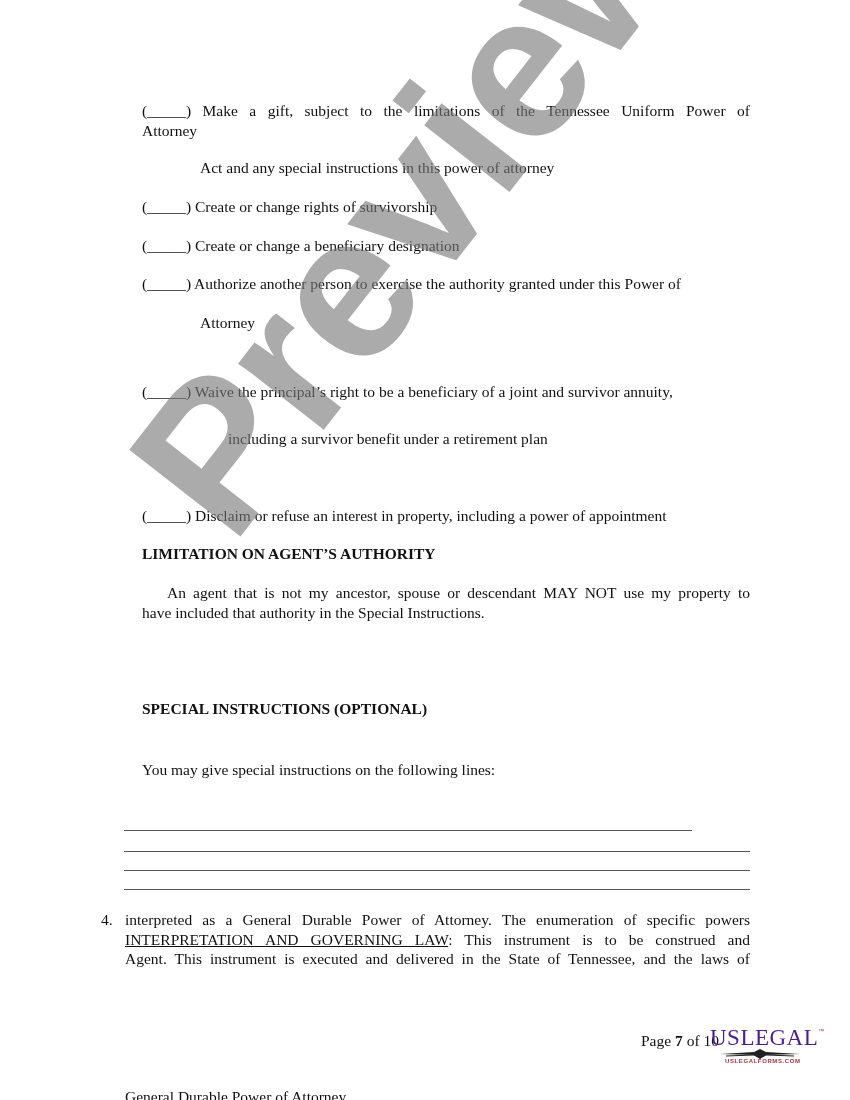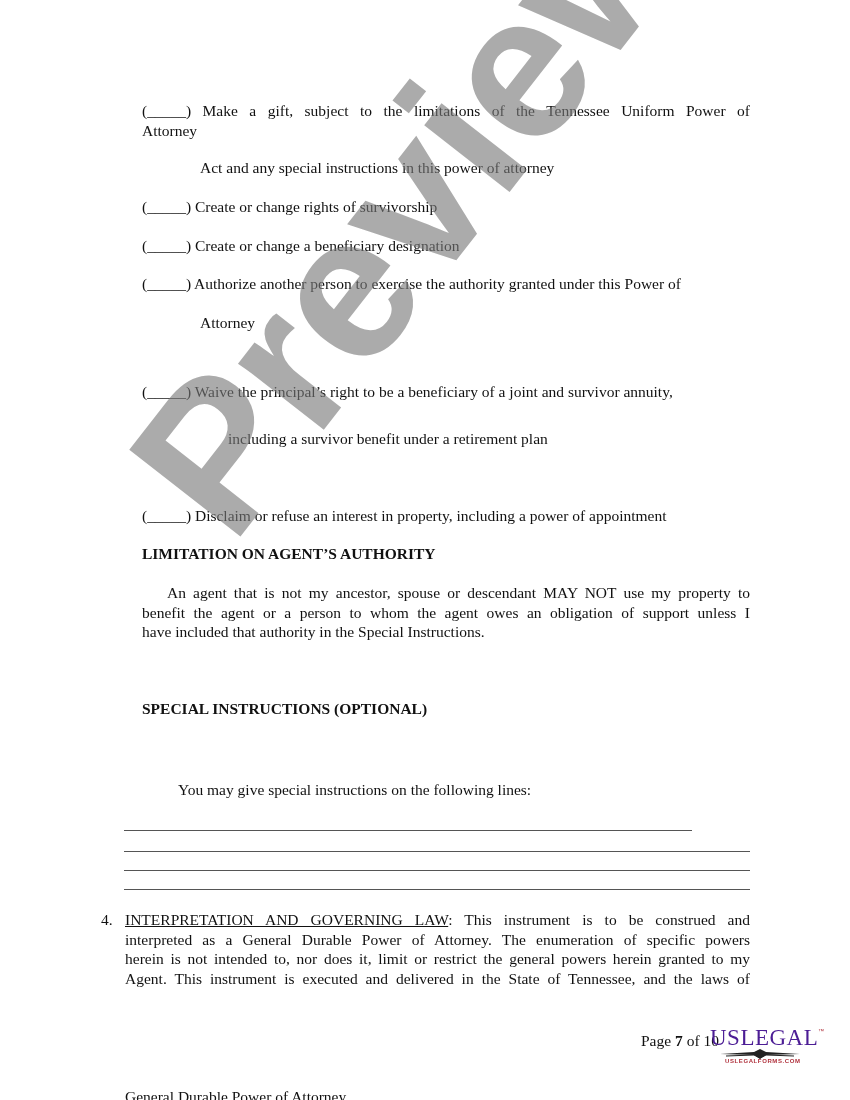--- a/index.html
+++ b/index.html
@@ -58,38 +58,36 @@
 
 
   <div class="line" style="left:142px; top:506px;">
     <span>(_____)</span> <span>Disclaim or refuse an interest in property, including a power of appointment</span>
   </div>
 
   <div class="heading" style="top:544px;">LIMITATION ON AGENT’S AUTHORITY</div>
 
   <div class="just" style="left:142px; top:583px; width:608px; line-height:19.5px;">
     <span class="row" style="text-indent:25px;">An agent that is not my ancestor, spouse or descendant MAY NOT use my property to</span>
-    <span class="row">benefit the agent or a person to whom the agent owes an obligation of support unless I</span>
     <span class="row last">have included that authority in the Special Instructions.</span>
   </div>
 
   <div class="heading" style="top:699px;">SPECIAL INSTRUCTIONS (OPTIONAL)</div>
 
-  <div class="line" style="left:142px; top:780px;margin-left:36px;">You may give special instructions on the following lines:</div>
+  <div class="line" style="left:142px; top:760px;">You may give special instructions on the following lines:</div>
 
   <div class="rule" style="left:124px; top:830px; width:568px;"></div>
   <div class="rule" style="left:124px; top:851px; width:626px;"></div>
   <div class="rule" style="left:124px; top:870px; width:626px;"></div>
   <div class="rule" style="left:124px; top:889px; width:626px;"></div>
 
   <div class="line" style="left:101px; top:910px;">4.</div>
   <div class="just" style="left:125px; top:910px; width:625px;">
+    <span class="row">interpreted as a General Durable Power of Attorney.  The enumeration of specific powers</span>
     <span class="row"><span class="u">INTERPRETATION AND GOVERNING LAW</span><span>:</span><span> This instrument is to be construed and</span></span>
-    <span class="row">interpreted as a General Durable Power of Attorney.  The enumeration of specific powers</span>
-    <span class="row">herein is not intended to, nor does it, limit or restrict the general powers herein granted to my</span>
     <span class="row">Agent.  This instrument is executed and delivered in the State of Tennessee, and the laws of</span>
   </div>
 
   <div class="footer-left">General Durable Power of Attorney</div>
   <div class="footer-right">
     <span>Page </span><b>7</b><span> of </span><span>10</span>
   </div>
 
   <div class="logo">
     <span class="brand">USLEGAL</span>

